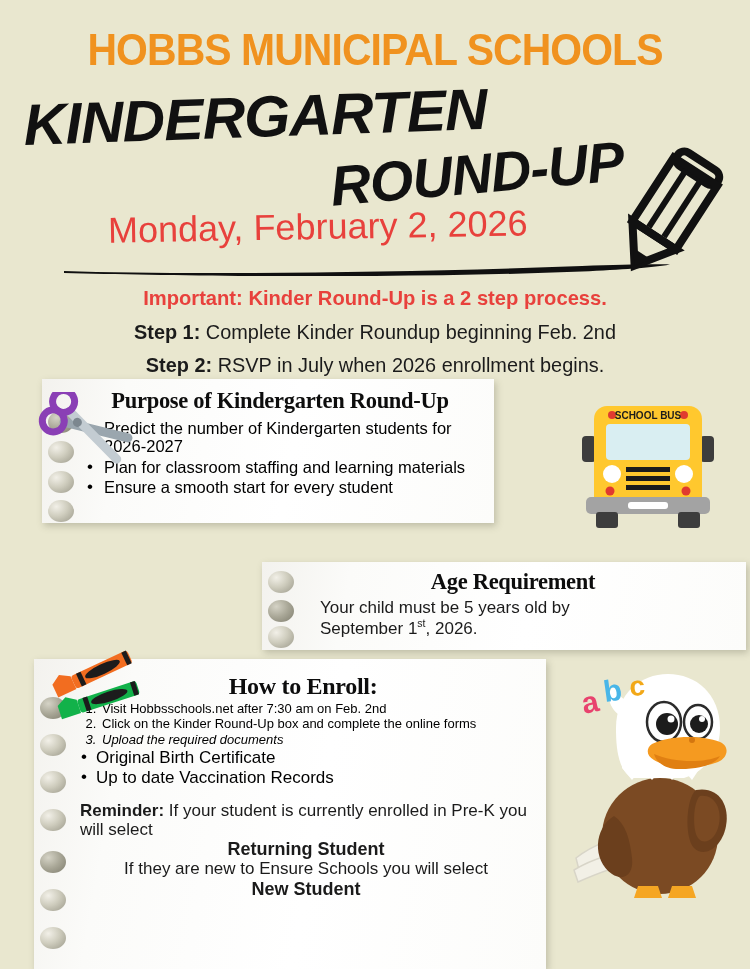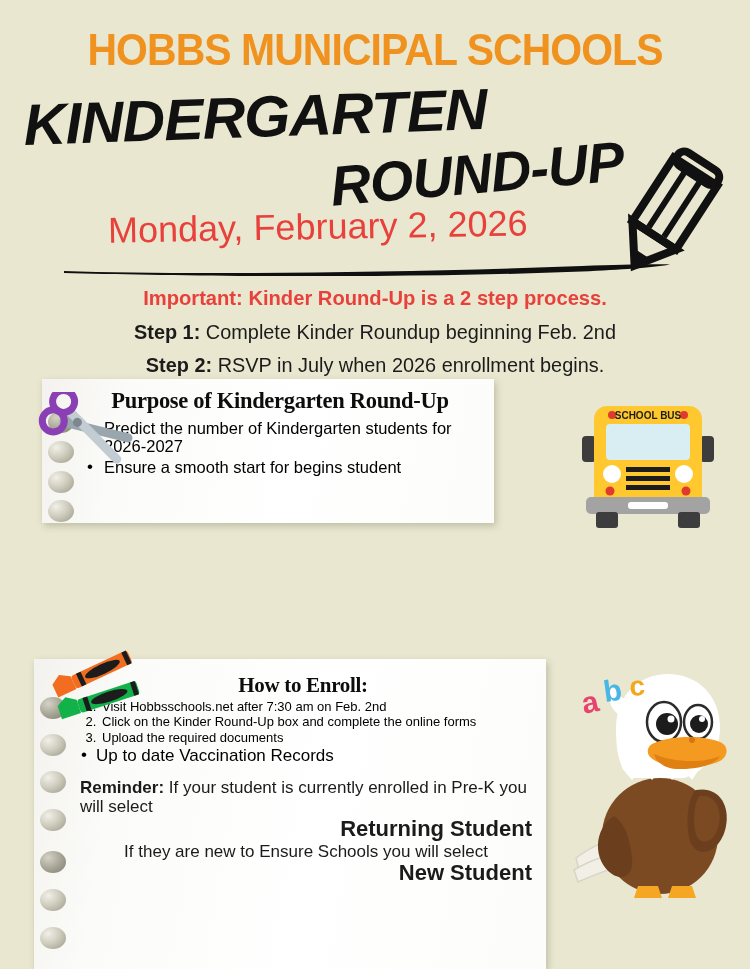--- a/index.html
+++ b/index.html
@@ -116,39 +116,39 @@
   
   #age-card{top:562px;left:262px;width:484px;height:88px;}
   #age-card .card-title{font-size:22.5px;padding-top:7px;padding-left:18px;}
   #age-card .card-body{
     padding:3px 12px 0 58px;font-size:17px;line-height:1.14;
   }
   sup{font-size:.62em;vertical-align:super;}
 
   
   #enroll-card{top:659px;left:34px;width:512px;height:310px;}
-  #enroll-card .card-title{font-size:21px;padding-top:14px;padding-left:26px;}
+  #enroll-card .card-title{font-size:24px;padding-top:14px;padding-left:26px;}
   #enroll-card ol{
     margin:2px 0 0 0;padding:0 12px 0 66px;
     font-size:13px;line-height:1.1;
   }
   #enroll-card ol li{margin-bottom:1px;text-align:justify;padding-left:2px;}
-  #enroll-card ol li:last-child{text-align:left;}
+  #enroll-card ol li:last-child{text-align:left;font-style:italic;}
   #enroll-card ul.sub{
     margin:0;padding:0 12px 0 62px;list-style:none;font-size:17px;line-height:1.14;
   }
   #enroll-card ul.sub li{position:relative;margin-bottom:1px;}
   #enroll-card ul.sub li::before{
     content:"\2022";position:absolute;left:-15px;top:-1px;font-size:17px;
   }
   .reminder{
     padding:12px 14px 0 46px;font-size:17px;line-height:1.13;color:#1b1b1b;
   }
   .reminder b{font-weight:bold;}
-  .center-bold{text-align:right;font-weight:bold;font-size:22px;}
+  .center-bold{text-align:center;font-weight:bold;font-size:18px;}
   .center-plain{text-align:center;font-size:17px;}
   .crayons{position:absolute;top:648px;left:44px;width:116px;height:78px;}
 
   
   .bus{position:absolute;top:398px;left:572px;width:152px;height:140px;}
   .eagle{position:absolute;top:668px;left:568px;width:182px;height:230px;}
   .abc{position:absolute;top:670px;left:572px;width:86px;height:48px;}
 </style>
 </head>
 <body>
@@ -189,52 +189,66 @@
   <div class="card" id="purpose-card">
     <div class="holes">
       <div class="hole dark" style="top:32px;"></div>
       <div class="hole" style="top:62px;"></div>
       <div class="hole" style="top:92px;"></div>
       <div class="hole" style="top:121px;"></div>
     </div>
     <div class="card-title">Purpose of Kindergarten Round-Up</div>
     <ul>
       <li>Predict the number of Kindergarten students for 2026-2027</li>
-      <li>Ensure a smooth start for begins student</li>
+      <li>Plan for classroom staffing and learning materials</li>
+      <li>Ensure a smooth start for every student</li>
     </ul>
   </div>
 
   <svg class="scissors" viewBox="0 0 106 80">
     <g transform="rotate(28 53 40)">
       <path d="M28,42 L92,26" stroke="#9aa6ae" stroke-width="9" stroke-linecap="round"></path>
       <path d="M28,30 L92,50" stroke="#c3ccd2" stroke-width="9" stroke-linecap="round"></path>
       <circle cx="18" cy="46" r="11" fill="none" stroke="#8a3fb5" stroke-width="7"></circle>
       <circle cx="18" cy="24" r="11" fill="none" stroke="#8a3fb5" stroke-width="7"></circle>
       <circle cx="40" cy="36" r="4.5" fill="#7c878f"></circle>
     </g>
   </svg>
 
+  <div class="card" id="age-card">
+    <div class="holes">
+      <div class="hole" style="top:9px;"></div>
+      <div class="hole dark" style="top:38px;"></div>
+      <div class="hole" style="top:64px;"></div>
+    </div>
+    <div class="card-title">Age Requirement</div>
+    <div class="card-body">
+      <div>Your child must be 5 years old by</div>
+      <div><span>September 1</span><sup>st</sup><span>, 2026.</span></div>
+    </div>
+  </div>
 
   <div class="card" id="enroll-card">
     <div class="holes">
       <div class="hole dark" style="top:38px;"></div>
       <div class="hole" style="top:75px;"></div>
       <div class="hole" style="top:112px;"></div>
       <div class="hole" style="top:150px;"></div>
       <div class="hole dark" style="top:192px;"></div>
       <div class="hole" style="top:230px;"></div>
       <div class="hole" style="top:268px;"></div>
     </div>
     <div class="card-title">How to Enroll:</div>
     <ol>
       <li>Visit Hobbsschools.net after 7:30 am on Feb. 2nd</li>
       <li>Click on the Kinder Round-Up box and complete the online forms</li>
       <li>Upload the required documents</li>
     </ol>
     <ul class="sub">
+      <li>Original Birth Certificate</li>
       <li>Up to date Vaccination Records</li>
     </ul>
     <div class="reminder">
       <div><b>Reminder:</b><span> If your student is currently enrolled in Pre-K you will select</span></div>
       <div class="center-bold">Returning Student</div>
       <div class="center-plain">If they are new to Ensure Schools you will select</div>
       <div class="center-bold">New Student</div>
     </div>
   </div>
 

